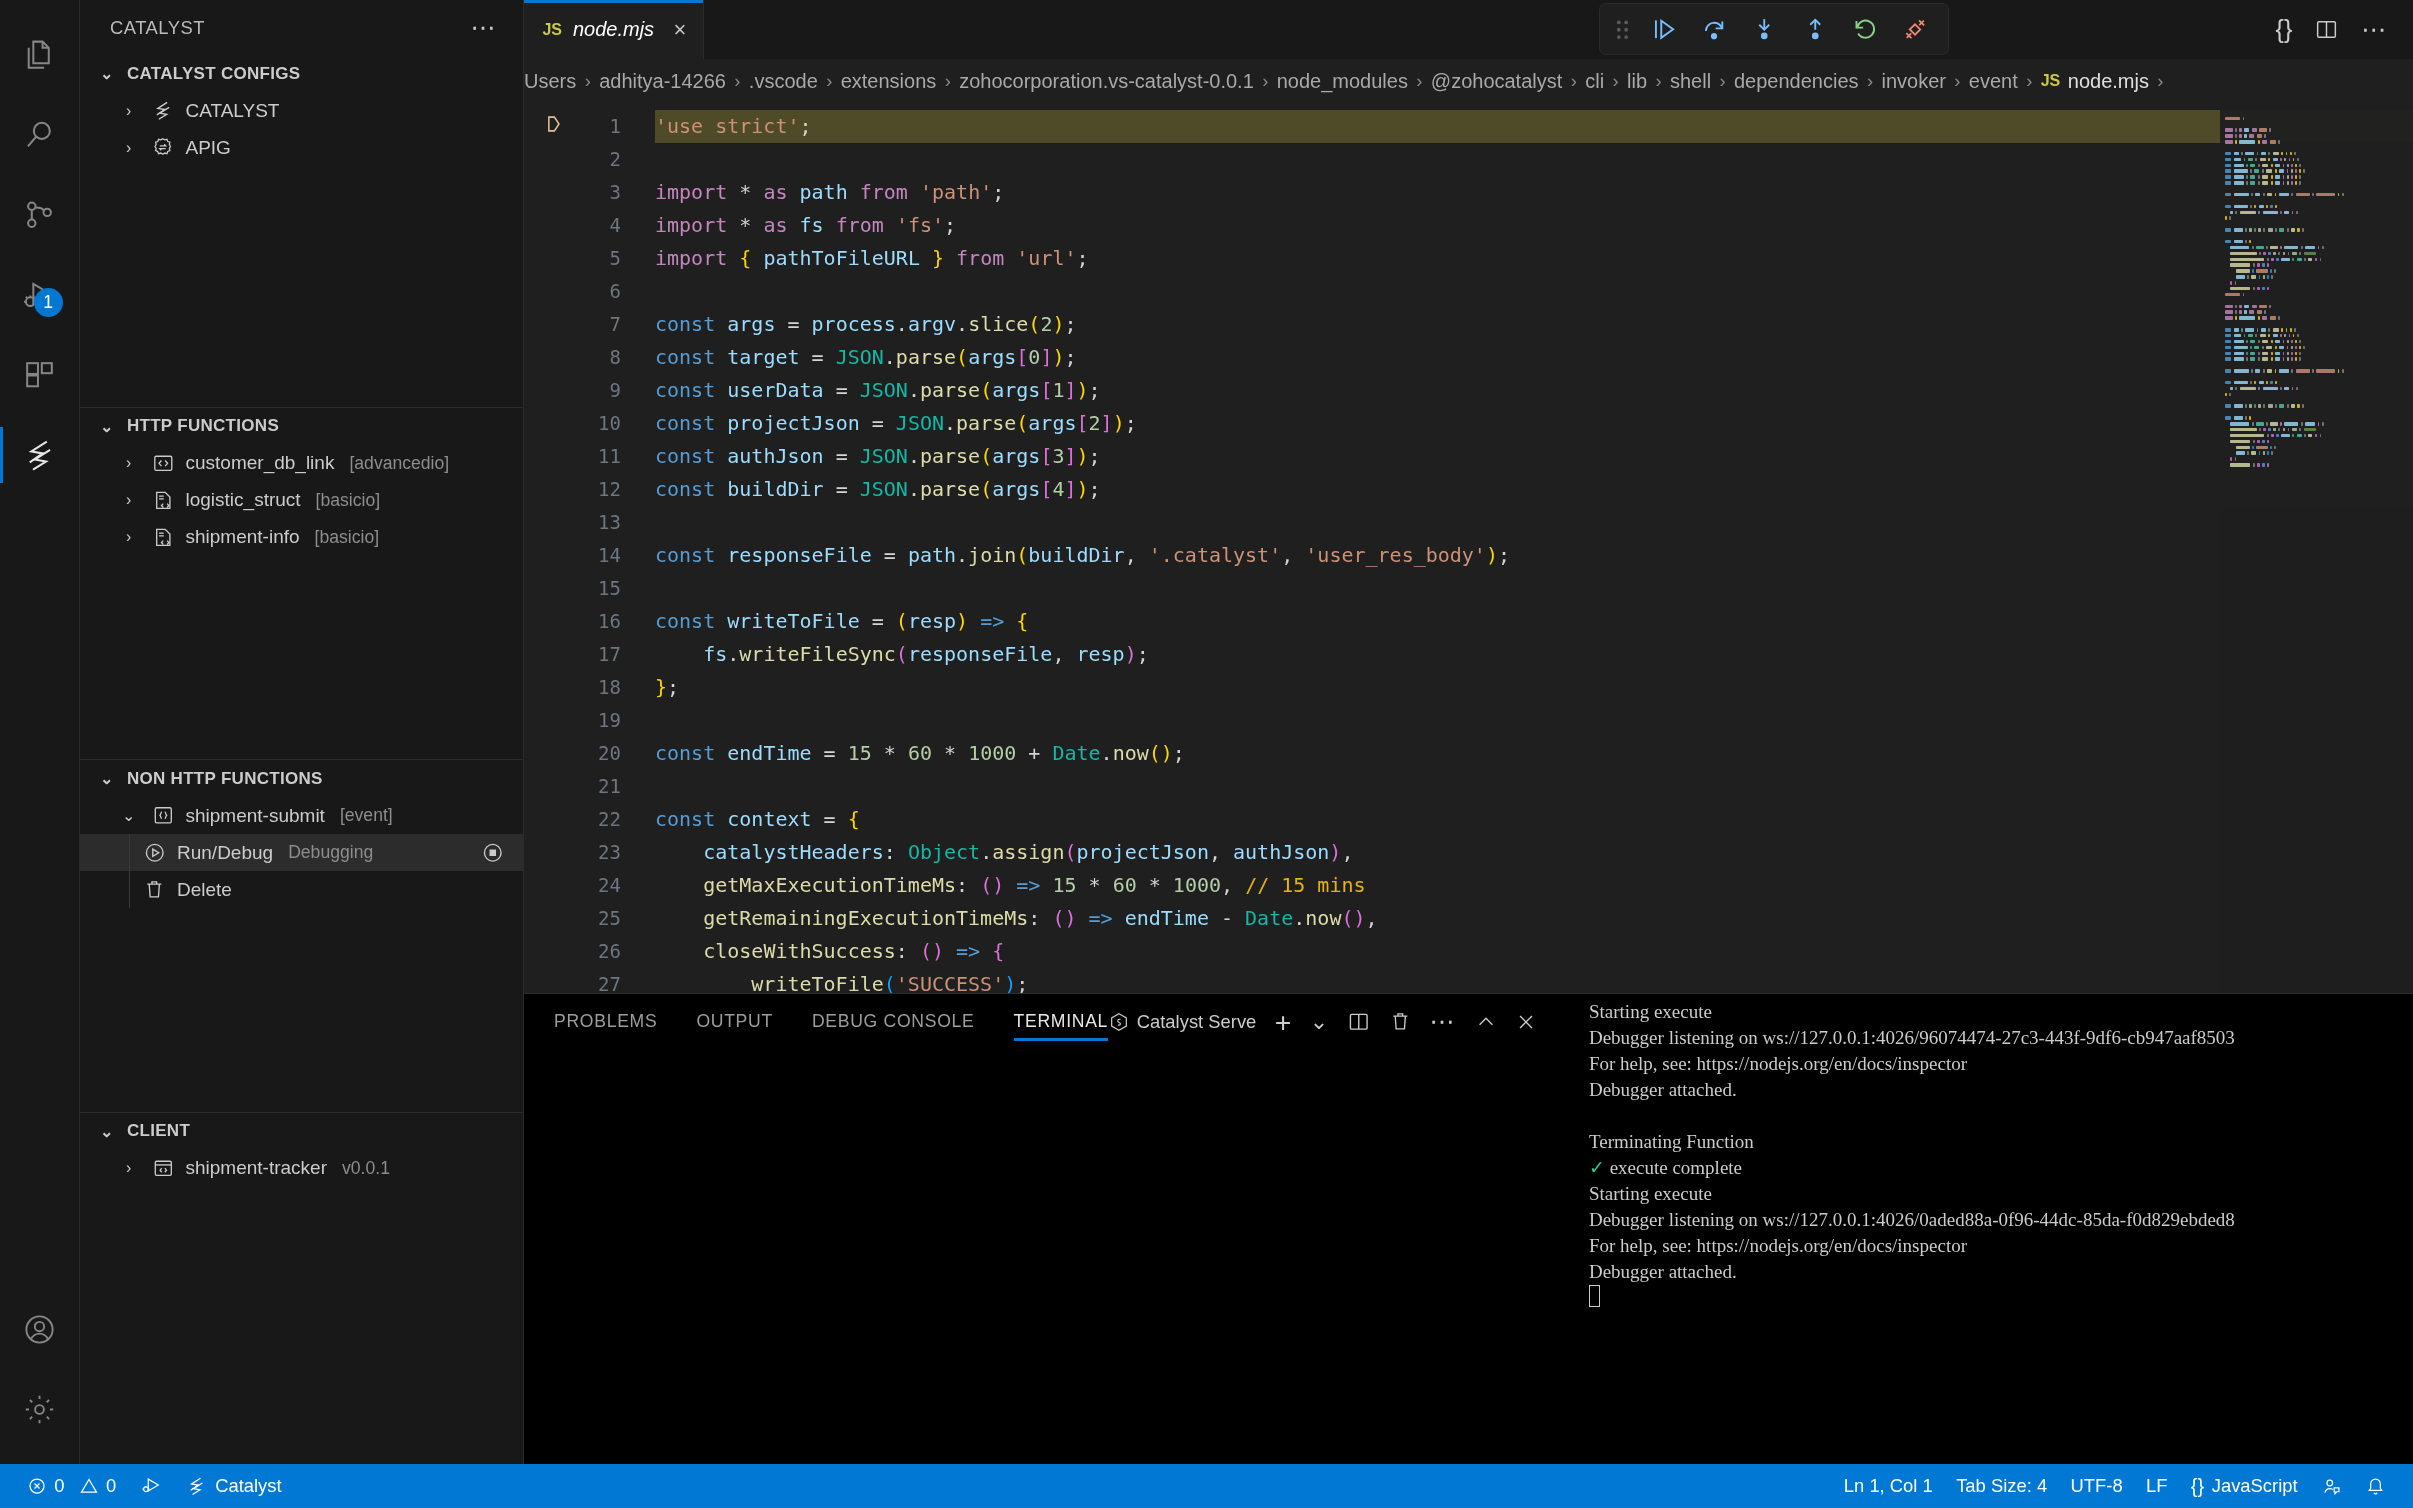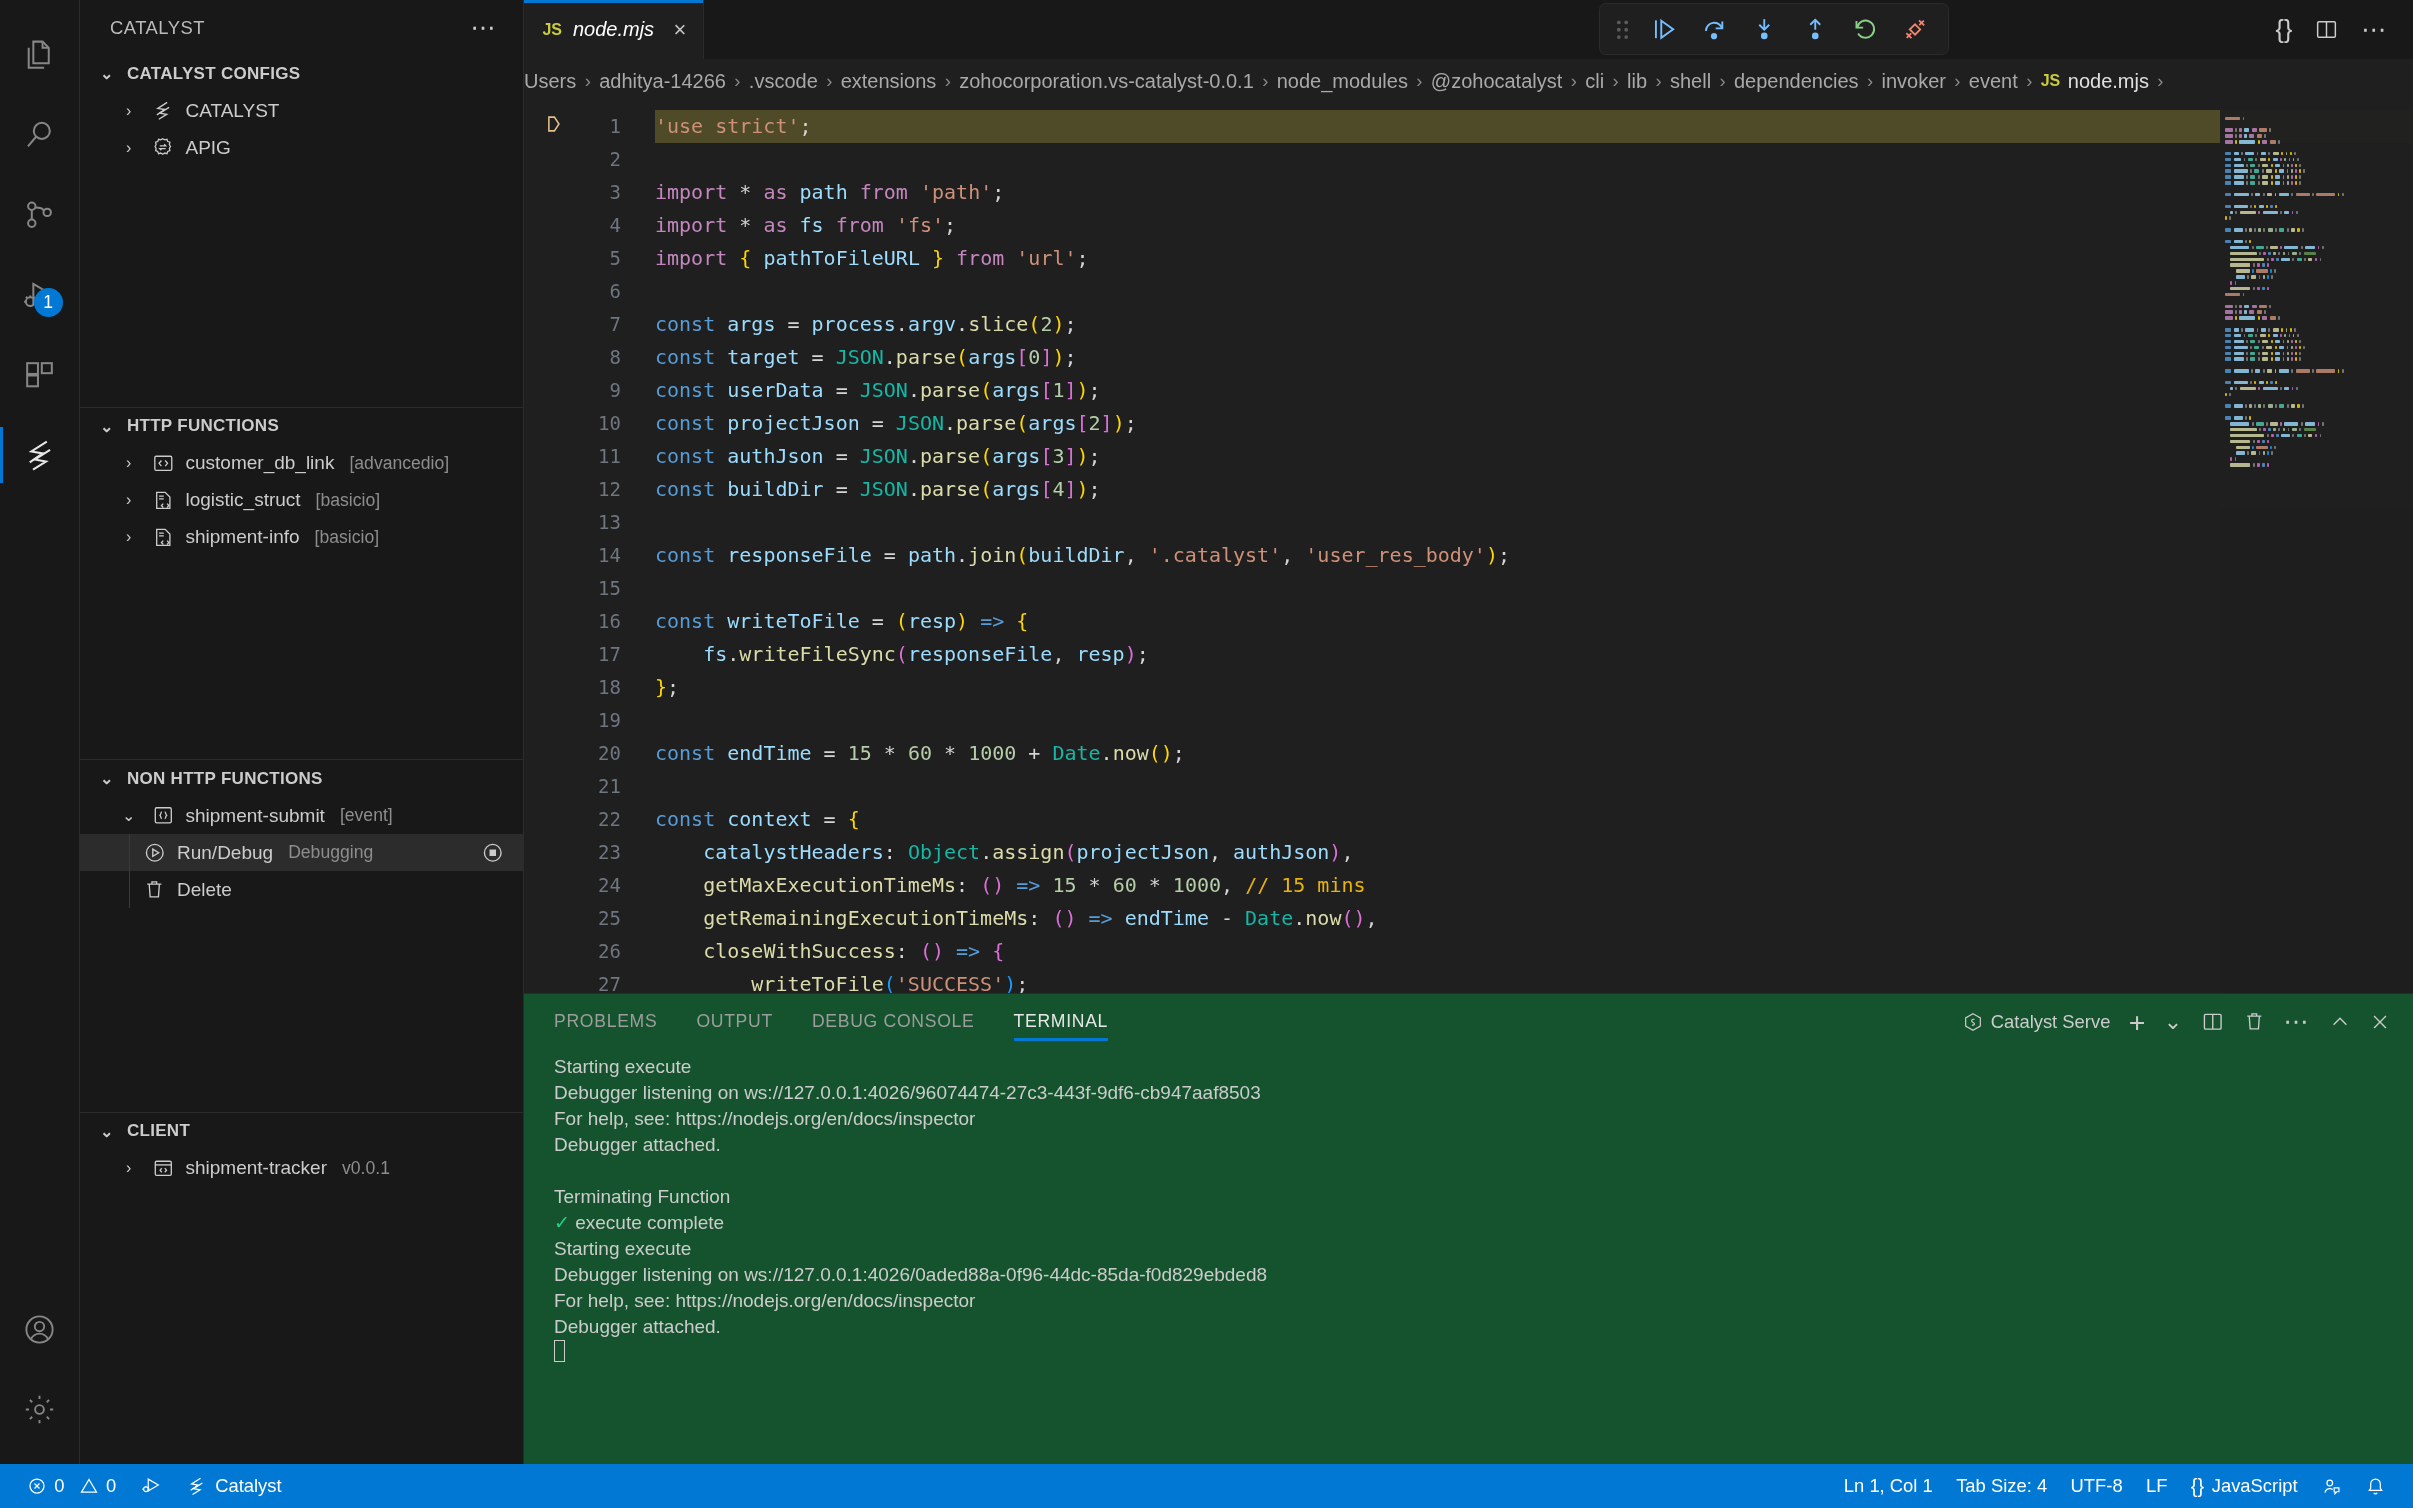--- a/index.html
+++ b/index.html
@@ -123,31 +123,31 @@
   .fn { color:#dcdcaa; }
   .var{ color:#9cdcfe; }
   .cls{ color:#14b8a6; }
   .cm { color:#eab308; }
   .p1 { color:#ffd700; }
   .p2 { color:#da70d6; }
   .p3 { color:#179fff; }
   .op { color:#d4d4d4; }
 
   
-  .panel { height: 471px; flex: none; background:#14532d; border-top:0.8px solid #2b2b2b; display:flex; flex-direction:column; }
+  .panel { height: 471px; flex: none; background:#000000; border-top:0.8px solid #2b2b2b; display:flex; flex-direction:row; }
   .panel-head { height: 55px; display:flex; align-items:center; justify-content:space-between; padding-left: 30px; padding-right: 22px; }
   .panel-tabs { display:flex; align-items:center; gap: 39px; height: 100%; }
   .p-tab { color:#9d9d9d; font-size: 17.6px; letter-spacing: 0.7px; position:relative; height:100%; display:flex; align-items:center; cursor:pointer; }
   .p-tab.active { color:#e7e7e7; }
   .p-tab.active::after { content:""; position:absolute; left:0; right:0; bottom: 8.4px; height:2.5px; background:#0078d4; }
   .panel-actions { display:flex; align-items:center; gap: 18.4px; color:#cccccc; }
   .pa-btn { display:flex; align-items:center; gap:6.7px; cursor:pointer; }
   .term-title { font-size: 18.4px; color:#cccccc; }
   .panel-body { flex:1; min-height:0; padding: 5px 0 0 30px; overflow:hidden; }
-  .tline { font-family:Liberation Sans, sans-serif; font-size: 19px; line-height: 26px; color:#cccccc; white-space: pre; }
+  .tline { font-family:Liberation Serif, serif; font-size: 19px; line-height: 26px; color:#cccccc; white-space: pre; }
   .tick { color:#23d18b; }
   .cursor-block { display:inline-block; width: 11px; height: 22px; border:0.8px solid #cccccc; vertical-align:-3.4px; }
 
   
   .statusbar {
     height: 44px; background:#0078d4; color:#ffffff; display:flex; align-items:center;
     justify-content:space-between; padding: 0 15px; flex:none; font-size: 18.4px;
   }
   .sb-left, .sb-right { display:flex; align-items:center; }
   .sb-cell { display:flex; align-items:center; gap:7.5px; padding: 0 11.7px; height:44px; cursor:pointer; }

